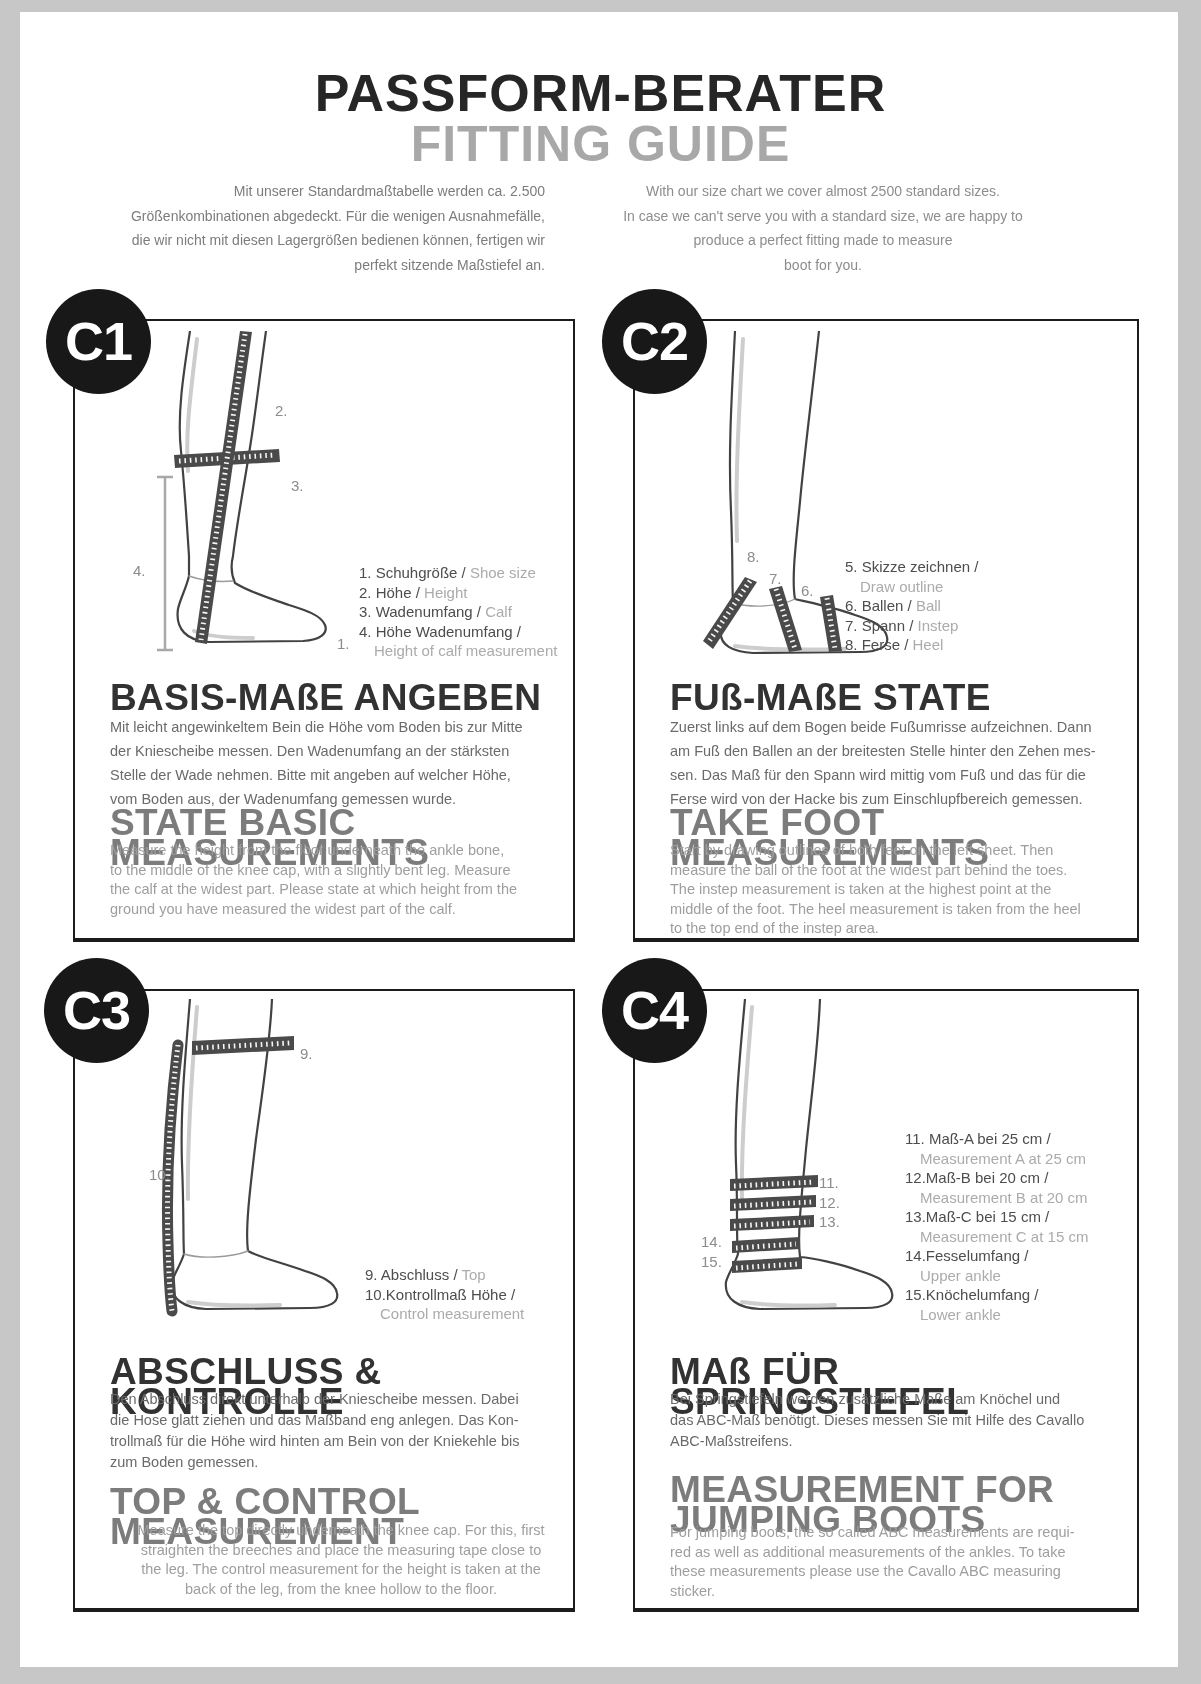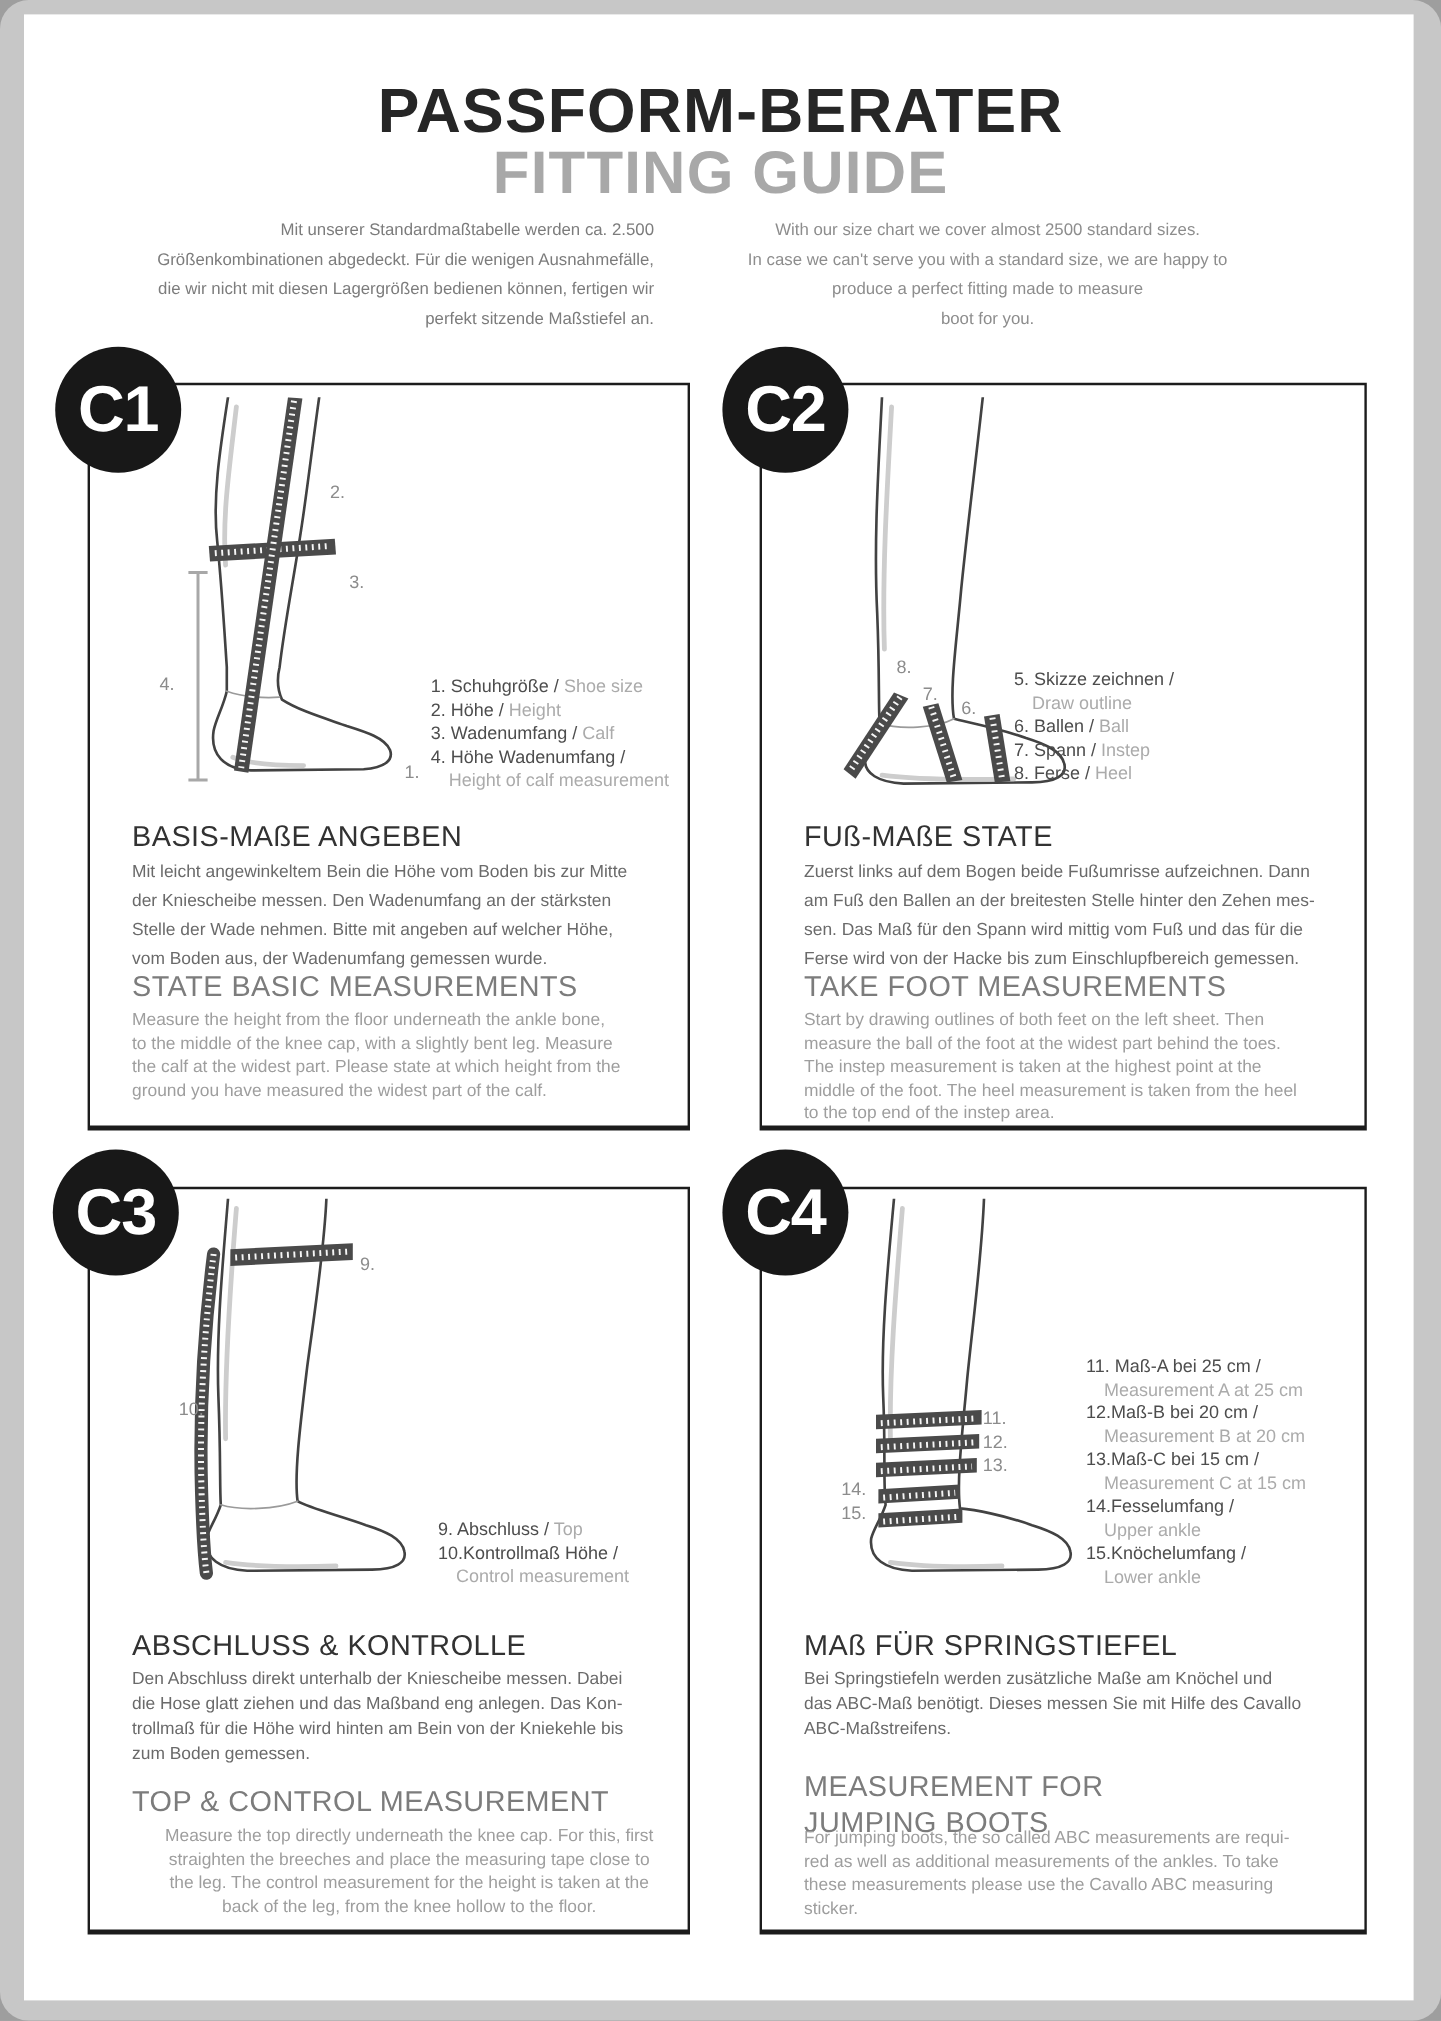--- a/index.html
+++ b/index.html
@@ -1,16 +1,16 @@
 <!DOCTYPE html>
 <html><head>
 <meta charset="utf-8">
 <style>
   html,body{margin:0;padding:0;background:#9e9e9e;font-family:"Liberation Sans",sans-serif;}
-  .canvas{position:relative;width:1201px;height:1684px;background:#c7c7c7;overflow:hidden;margin:0 auto;border-radius:24px;}
+  .canvas{position:relative;width:1201px;height:1684px;background:#c7c7c7;overflow:hidden;margin:0 auto;}
   .page{position:absolute;left:20px;top:12px;width:1158px;height:1655px;background:#ffffff;}
   .title{position:absolute;left:0;top:66px;width:1201px;margin:0;text-align:center;
          font-size:52px;font-weight:bold;letter-spacing:1px;color:#262626;line-height:1.05;}
   .subtitle{position:absolute;left:0;top:118px;width:1201px;margin:0;text-align:center;
          font-size:50px;font-weight:bold;letter-spacing:1px;color:#a8a8a8;line-height:1.05;}
   .intro{position:absolute;top:179px;margin:0;font-size:14px;line-height:24.5px;color:#7c7c7c;white-space:pre-line;}
   .intro-de{left:85px;width:460px;text-align:right;}
   .intro-en{left:588px;width:470px;text-align:center;color:#8d8d8d;}
 
   .box{position:absolute;background:#fff;border:2px solid #1c1c1c;border-bottom-width:4px;box-sizing:border-box;}
@@ -22,21 +22,21 @@
   .badge{position:absolute;width:105px;height:105px;border-radius:50%;background:#181818;color:#fff;
          font-size:54px;font-weight:bold;letter-spacing:-1px;text-align:center;line-height:105px;z-index:5;}
 
   .illus{position:absolute;}
   .dlabel{position:absolute;font-size:15px;color:#8c8c8c;line-height:16px;}
 
   .list{position:absolute;font-size:15px;line-height:19.5px;color:#4d4d4d;}
   .list .en{color:#ababab;}
   .list .sub{display:block;padding-left:15px;color:#ababab;}
 
-  .h-de,.h-en{position:absolute;left:35px;margin:0;font-size:24px;font-weight:normal;letter-spacing:0.4px;
+  .h-de,.h-en{position:absolute;left:35px;margin:0;font-size:37px;font-weight:bold;letter-spacing:0.4px;
               color:#323232;white-space:pre-line;line-height:30px;}
   .h-de{top:362px;}
   .h-en{top:487px;color:#7c7c7c;}
   .b-de,.b-en{position:absolute;left:35px;margin:0;width:462px;font-size:14.5px;white-space:pre-line;}
   .b-de{top:394px;line-height:24px;color:#6a6a6a;}
   .b-en{top:520px;line-height:19.5px;color:#9e9e9e;}
 
   .s3 .h-de,.s4 .h-de{top:366px;}
   .s3 .b-de,.s4 .b-de{top:398px;line-height:21px;}
   .s3 .h-en{top:496px;}

